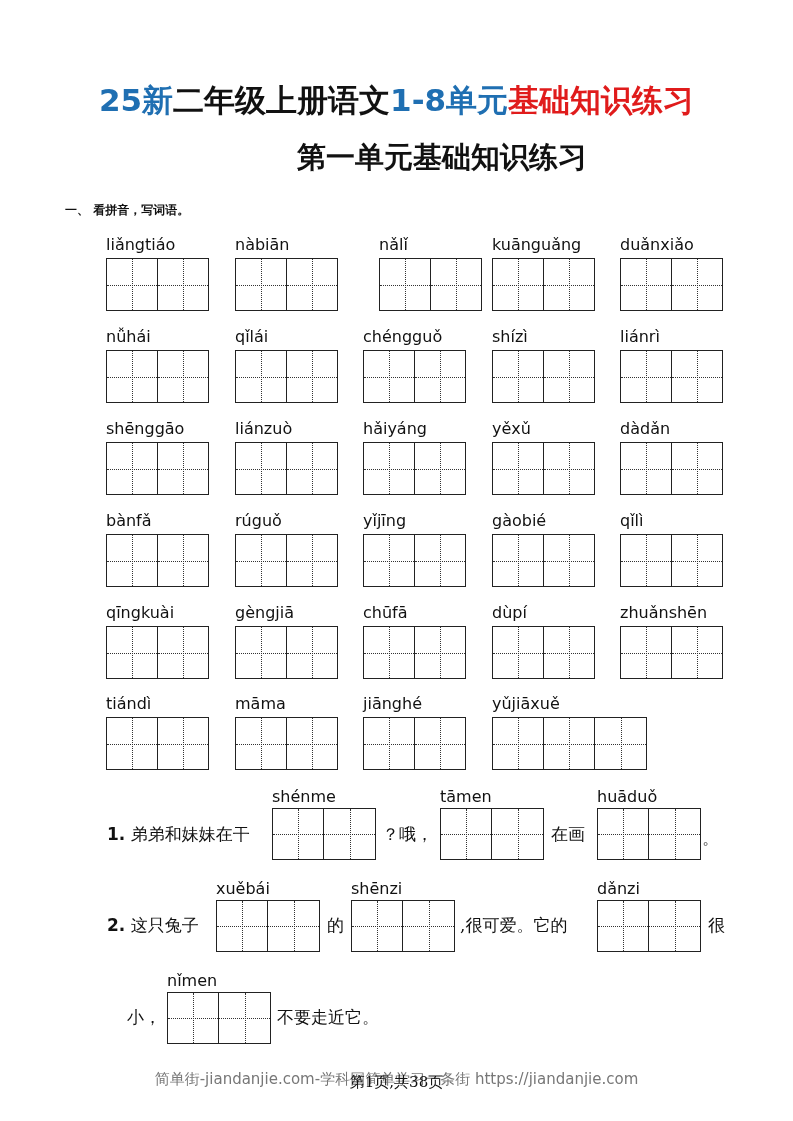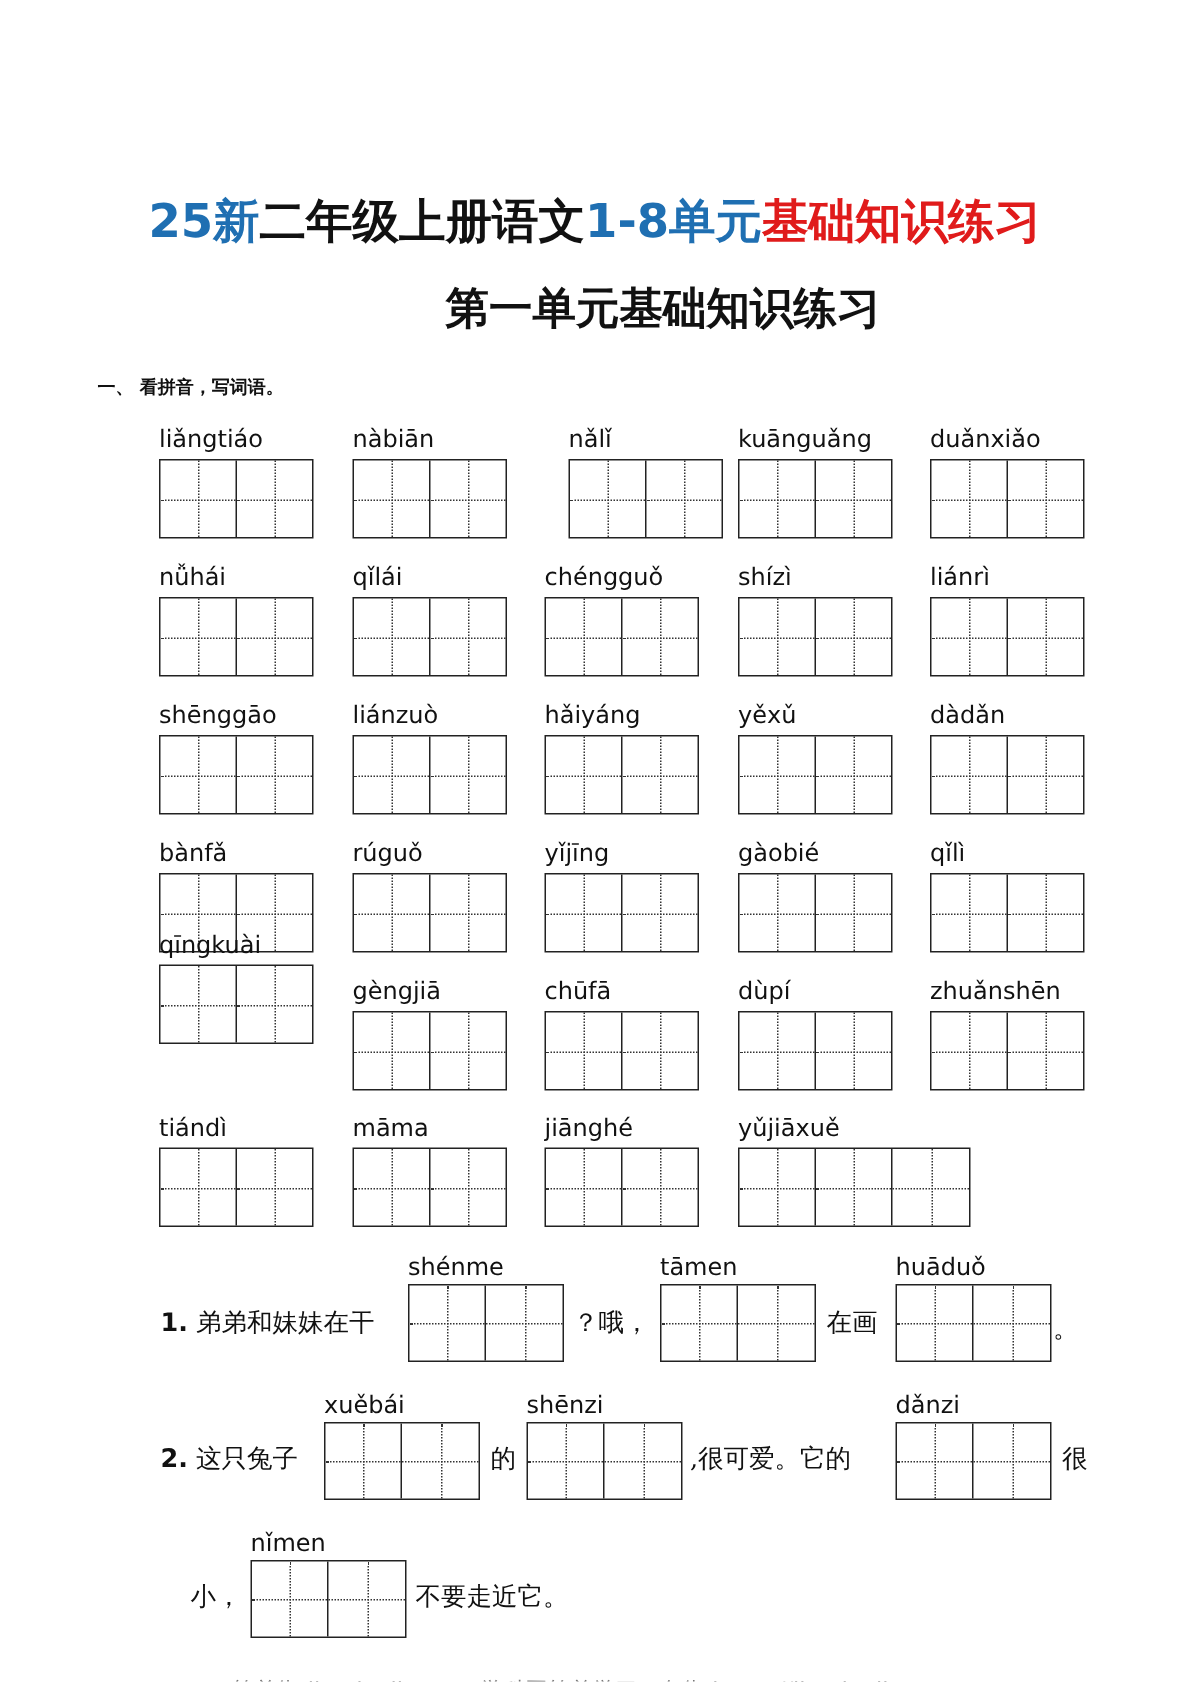--- a/index.html
+++ b/index.html
@@ -1,18 +1,18 @@
 <!DOCTYPE html>
 <html><head>
 <meta charset="utf-8">
 <style>
   html, body { margin: 0; padding: 0; background: #ffffff; }
   body { width: 793px; height: 1121px; position: relative; overflow: hidden;
          font-family: "DejaVu Sans", "Liberation Sans", sans-serif; color: #111; }
-  .abs { position: absolute; margin-top: 48px; }
+  .abs { position: absolute; }
   .main-title { left: 0; width: 793px; top: 78px; text-align: center; font-size: 31px; font-weight: bold;
                 letter-spacing: 0px; white-space: nowrap; line-height: 44px; }
   .main-title .c-blue { color: #1f6fb2; }
   .main-title .c-black { color: #111111; }
   .main-title .c-red { color: #e01b1b; }
   .sub-title { left: 0; width: 884px; top: 136px; text-align: center; font-size: 29px; font-weight: bold;
                line-height: 42px; color: #111; white-space: nowrap; }
   .section-heading { left: 65px; top: 198px; font-size: 12px; font-weight: bold; line-height: 24px; white-space: nowrap; }
   .pinyin { font-family: "DejaVu Sans", sans-serif; font-size: 16px; line-height: 20px; color: #111; white-space: nowrap;
             text-align: center; }
@@ -231,21 +231,21 @@
     <div class="abs" style="left: 620px; top: 511px; width: 103px;">
       <div class="pin-row pinyin">
         <span>qǐ</span>
         <span>lì</span>
       </div>
       <div class="grid" style="margin-top: 3px; width: 103px;">
         <div class="cell"></div>
         <div class="cell"></div>
       </div>
     </div>
-    <div class="abs" style="left: 106px; top: 572px; width: 103px;">
+    <div class="abs" style="left: 106px; top: 603px; width: 103px;">
       <div class="pin-row pinyin">
         <span>qīng</span>
         <span>kuài</span>
       </div>
       <div class="grid" style="margin-top: 3px; width: 103px;">
         <div class="cell"></div>
         <div class="cell"></div>
       </div>
     </div>
     <div class="abs" style="left: 235px; top: 603px; width: 103px;">

